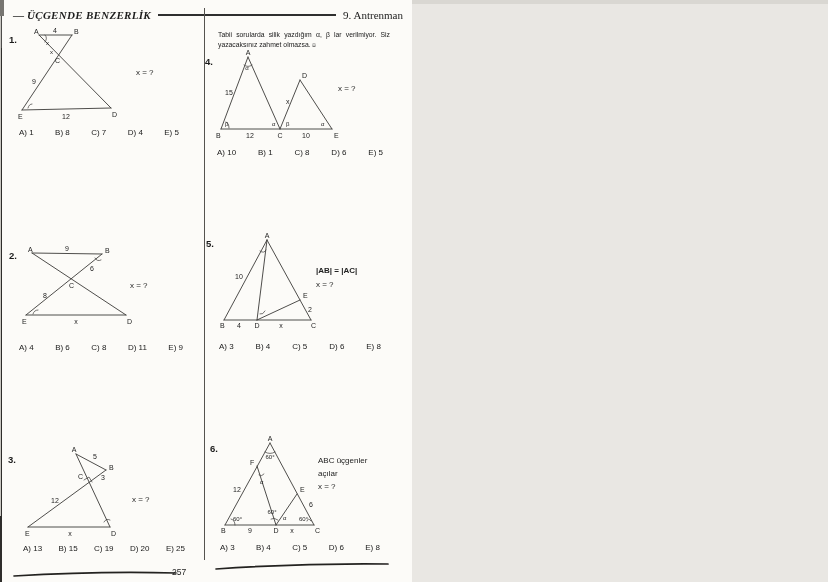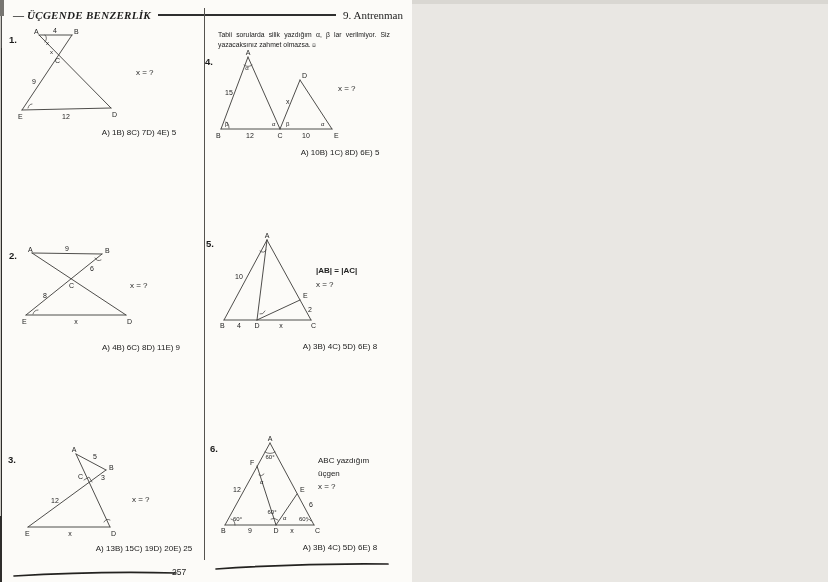--- a/index.html
+++ b/index.html
@@ -21,21 +21,21 @@
   .hdr .dash { font-weight:bold; font-size:11px; }
   .hdr .title { font-style:italic; font-weight:bold; font-size:11px; letter-spacing:.3px; margin-left:3px; white-space:nowrap; }
   .hdr .rule { flex:1; height:1.5px; background:#2f2f2f; margin:0 7px; }
   .hdr .tag { font-size:11px; white-space:nowrap; }
 
   .vdiv { position:absolute; width:1px; background:#55534f; }
 
   .num { position:absolute; font-weight:bold; font-size:9.5px; color:#1b1b1b; }
   .qtext { position:absolute; font-size:8px; color:#1e1e1e; white-space:nowrap; }
   .sideline { position:absolute; font-size:8px; white-space:nowrap; }
-  .choices { position:absolute; display:flex; justify-content:center; font-size:8px; white-space:nowrap; color:#191919;margin-left:40px; }
+  .choices { position:absolute; display:flex; justify-content:space-between; font-size:8px; white-space:nowrap; color:#191919; }
   .akey { position:absolute; display:flex; justify-content:space-between; font-size:6.5px; color:#2a2a2a; }
   .pageno { position:absolute; font-size:8.5px; color:#1d1d1d; }
   .note { position:absolute; font-size:7px; line-height:10.6px; text-align:justify; color:#202020; }
 
   .fig { position:absolute; overflow:visible; }
   .fig line, .fig path, .fig polyline { stroke:#3b3a38; stroke-width:0.9; fill:none; stroke-linecap:round; }
   .fig path.mark { stroke-width:0.7; }
   .fig text { font-size:7px; fill:#1c1c1c; font-family:"Liberation Sans",sans-serif; }
   .fig text.sm { font-size:6px; }
   .fig polygon { fill:#3b3a38; stroke:none; }
@@ -526,22 +526,22 @@
       <text x="33" y="97" text-anchor="middle">9</text>
       <text x="55" y="78" class="sm" text-anchor="middle">60°</text>
       <text x="66" y="84" class="sm">α</text>
       <text x="59" y="97" text-anchor="middle">D</text>
       <text x="75" y="97" text-anchor="middle">x</text>
       <text x="82" y="85" class="sm">60°</text>
       <text x="98" y="97">C</text>
       <text x="83" y="56">E</text>
       <text x="92" y="71">6</text>
     </svg>
-    <div class="sideline" style="left:318px; top:456px;">ABC yazdığım</div>
-    <div class="sideline" style="left:318px; top:469px;">üçgen</div>
+    <div class="sideline" style="left:318px; top:456px;">ABC üçgenler</div>
+    <div class="sideline" style="left:318px; top:469px;">açılar</div>
     <div class="qtext" style="left:318px; top:482px;">x = ?</div>
     <div class="choices" style="left:220px; top:543px; width:160px;">
       <span>A) 3</span>
       <span>B) 4</span>
       <span>C) 5</span>
       <span>D) 6</span>
       <span>E) 8</span>
     </div>
 
     <div class="pageno" style="left:172px; top:567px;">257</div>

